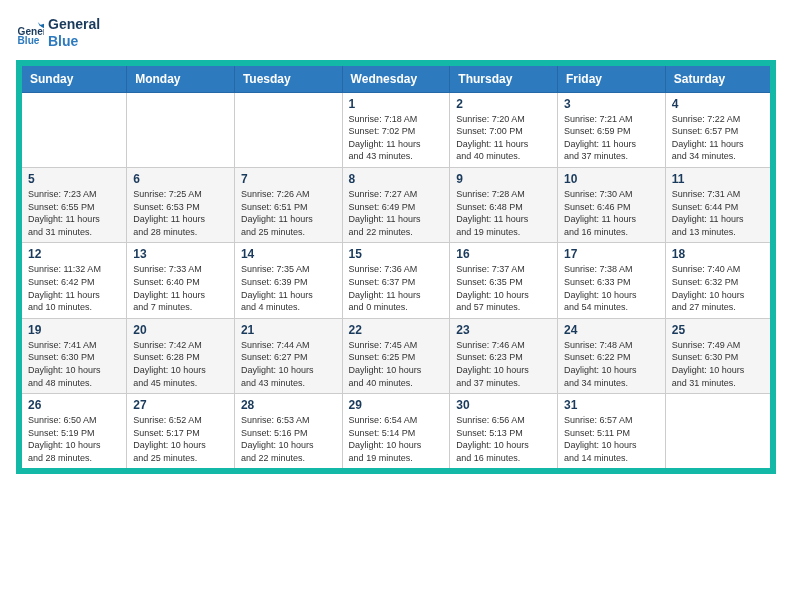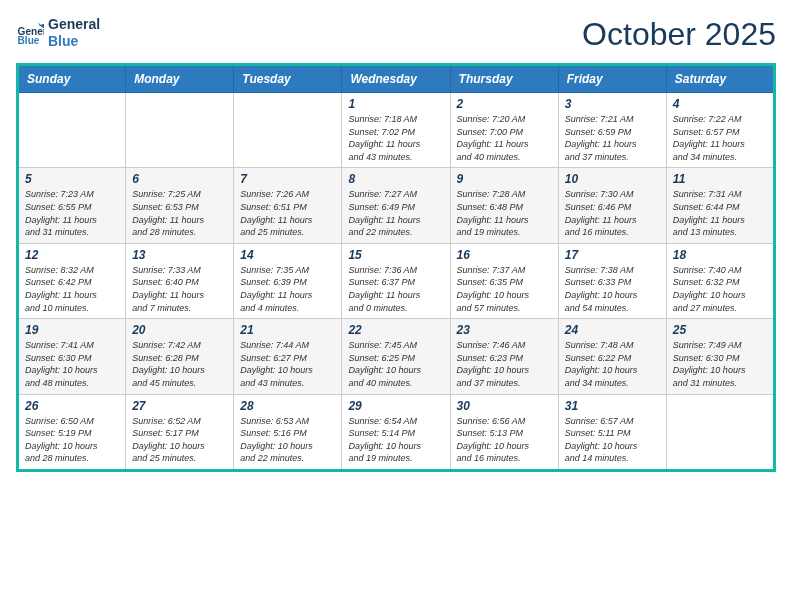--- a/index.html
+++ b/index.html
@@ -42,22 +42,21 @@
       color: #1a3a5c;
       font-weight: normal;
     }
     .subtitle {
       font-size: 14px;
       color: #333;
     }
     .calendar {
       width: 100%;
       border-collapse: collapse;
-      border: 3px solid #14b8a6;
-      font-style: italic;
+      border: 6px solid #14b8a6;
     }
     .calendar th {
       background: #2e7abf;
       color: #fff;
       font-size: 12px;
       font-weight: bold;
       text-align: left;
       padding: 6px 8px;
       border: 1px solid #2568a8;
     }
@@ -100,21 +99,20 @@
       <text x="2" y="32" font-size="13" font-weight="bold" fill="#2e7abf">Blue</text>
       <polygon points="28,4 36,12 30,8" fill="#2e7abf"></polygon>
       <polygon points="30,8 36,12 36,6" fill="#1a6aaa"></polygon>
     </svg>
     <div>
       <div class="logo-text" style="color:#1a3a5c">General</div>
       <div class="logo-text logo-blue">Blue</div>
     </div>
   </div>
   <div class="title-block">
-    <div class="month-title">October 2025</div>
   </div>
 </div>
 
 <table class="calendar">
   <thead>
     <tr>
     <th>Sunday</th>
         <th>Monday</th>
         <th>Tuesday</th>
         <th>Wednesday</th>
@@ -204,21 +202,21 @@
           <span class="day-num">11</span>
           <div class="cell-text">Sunrise: 7:31 AM</div>
           <div class="cell-text">Sunset: 6:44 PM</div>
           <div class="cell-text">Daylight: 11 hours</div>
           <div class="cell-text">and 13 minutes.</div>
         </td>
       </tr>
       <tr>
         <td>
           <span class="day-num">12</span>
-          <div class="cell-text">Sunrise: 8:32 AM</div>
+          <div class="cell-text">Sunrise: 11:32 AM</div>
           <div class="cell-text">Sunset: 6:42 PM</div>
           <div class="cell-text">Daylight: 11 hours</div>
           <div class="cell-text">and 10 minutes.</div>
         </td>
         <td>
           <span class="day-num">13</span>
           <div class="cell-text">Sunrise: 7:33 AM</div>
           <div class="cell-text">Sunset: 6:40 PM</div>
           <div class="cell-text">Daylight: 11 hours</div>
           <div class="cell-text">and 7 minutes.</div>

